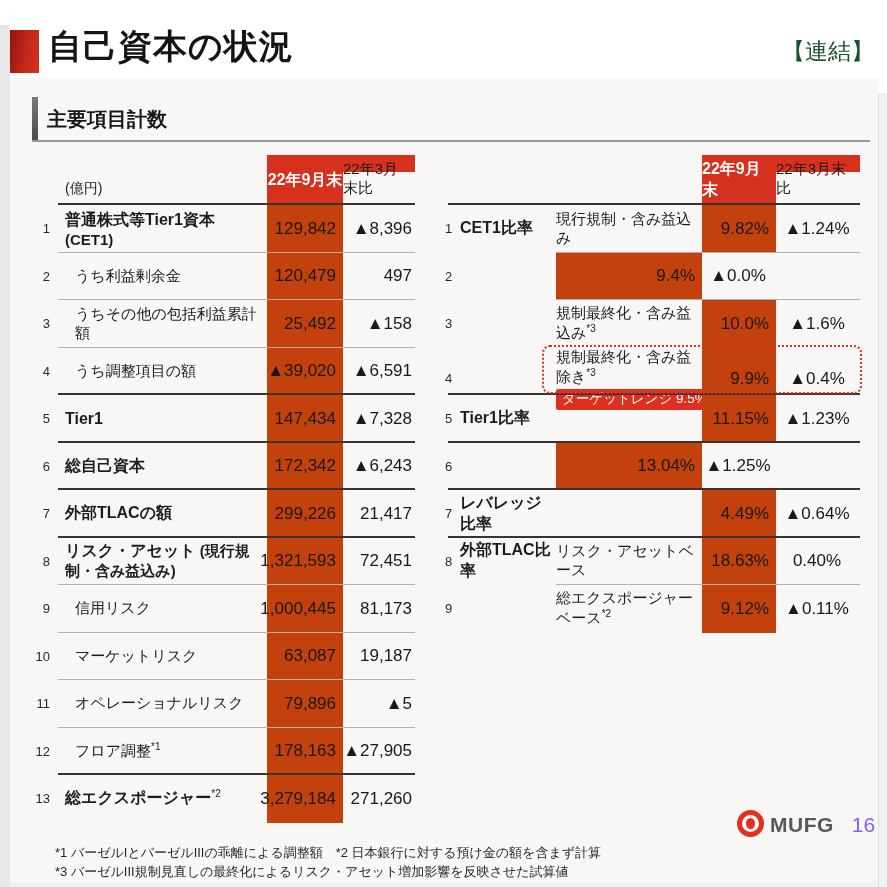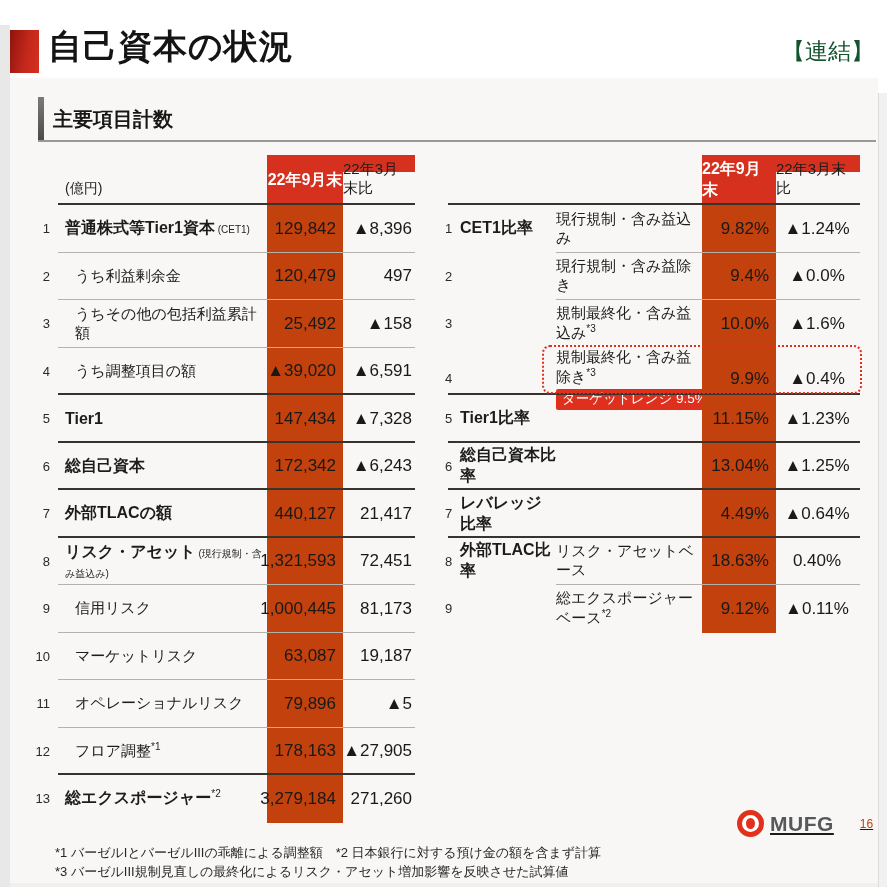--- a/index.html
+++ b/index.html
@@ -13,21 +13,21 @@
   .edge-bottom{ position:absolute; left:10px; bottom:0; width:868px; height:4px; background:#f0efee; }
   .content-bg { position:absolute; left:10px; top:78px; width:868px; height:809px; background:#f8f7f5; }
 
   
   .title-square { position:absolute; left:10px; top:30px; width:29px; height:43px;
                   background:linear-gradient(100deg,#8f130d 0%,#c2281a 55%,#d6301e 100%); }
   .page-title { position:absolute; left:48px; top:24px; font-size:34px; font-weight:bold; color:#141414; letter-spacing:1px; }
   .scope { position:absolute; right:13px; top:36px; font-size:23px; font-weight:500; color:#14532d; }
 
   
-  .section-header { position:absolute; left:38px; top:97px; width:838px; height:45px; }
+  .section-header { position:absolute; left:32px; top:97px; width:838px; height:45px; }
   .section-bar { position:absolute; left:0; top:0; width:6px; height:43px; background:linear-gradient(180deg,#7a7a7a,#4b4b4b); }
   .section-title { position:absolute; left:15px; top:9px; font-size:20px; font-weight:bold; color:#171717; }
   .section-underline { position:absolute; left:0; top:43px; width:838px; height:2px; background:#9a9794; }
 
   
   .hbox1 { background:#d6301e; color:#ffffff; font-weight:bold; font-size:16px;
            display:flex; align-items:center; justify-content:center; height:100%; }
   .hcol2 { position:relative; height:100%; }
   .hcol2 .redbar { position:absolute; left:0; top:0; right:0; height:17px; background:#d6301e; }
   .hcol2 .hlabel { position:absolute; right:4px; bottom:7px; font-size:15px; color:#1d1d1d; }
@@ -39,21 +39,21 @@
   
   .ltable { position:absolute; left:35px; top:155px; width:380px; }
   .lheader { position:relative; height:50px; display:grid; grid-template-columns:23px 209px 76px 72px; }
   .lheader::after { content:""; position:absolute; left:23px; right:0; bottom:0; height:2px; background:#38332e; }
   .unit { grid-column:2; align-self:end; padding:0 0 7px 7px; font-size:14px; color:#222; }
   .lrow { position:relative; height:47.5px; display:grid; grid-template-columns:23px 209px 76px 72px; align-items:center; }
   .lrow .num { text-align:right; padding-right:8px; }
   .llabel { font-size:15px; padding-left:7px; color:#1c1c1c; }
   .lrow.bold .llabel-main { font-weight:bold; font-size:16px; }
   .lrow.indent .llabel { padding-left:17px; }
-  .llabel-suffix { font-weight:normal; font-size:10px; }
+  .llabel-suffix { font-weight:bold; font-size:15px; }
   .lv1 { height:100%; display:flex; align-items:center; justify-content:flex-end; padding-right:7px; }
   .lv2 { text-align:right; padding-right:3px; }
   .sep-minor::after { content:""; position:absolute; left:23px; right:0; bottom:0; height:1px; background:#b5b1ac; }
   .sep-major::after { content:""; position:absolute; left:23px; right:0; bottom:0; height:2px; background:#38332e; }
 
   
   .rtable { position:absolute; left:440px; top:155px; width:420px; }
   .rheader { position:relative; height:50px; display:grid; grid-template-columns:20px 96px 146px 74px 84px; }
   .rheader::after { content:""; position:absolute; left:8px; right:0; bottom:0; height:2px; background:#38332e; }
   .rheader .hbox1 { grid-column:4; }
@@ -66,25 +66,25 @@
   .rv2 { text-align:center; padding-right:2px; }
   .rsep-minor::after { content:""; position:absolute; left:116px; right:0; bottom:0; height:1px; background:#b5b1ac; }
   .rsep-major::after { content:""; position:absolute; left:8px; right:0; bottom:0; height:2px; background:#38332e; }
   .badge { display:inline-block; margin-top:2px; background:#df2f1d; color:#ffffff; font-size:13.5px;
            padding:1px 6px 2px 6px; border-radius:2px; white-space:nowrap; }
   .dotted-box { position:absolute; left:102px; top:190px; width:320px; height:49px;
                 border:2px dotted #e0301e; border-radius:8px; pointer-events:none; }
 
   
   .footnotes { position:absolute; left:55px; top:843px; font-size:13px; line-height:19px; color:#262626; }
-  .footer-brand { position:absolute; left:737px; top:810px; display:flex; align-items:center;text-decoration:underline; }
+  .footer-brand { position:absolute; left:737px; top:810px; display:flex; align-items:flex-end; }
   .mufg-mark { position:relative; width:27px; height:27px; border:5px solid #e2301c; border-radius:50%; background:#ffffff; }
   .mufg-mark i { position:absolute; left:50%; top:50%; width:9px; height:11px; margin:-5.5px 0 0 -4.5px; background:#e2301c; border-radius:50%; }
   .mufg-text { font-size:21px; font-weight:bold; color:#57585a; letter-spacing:0.5px; margin-left:6px; }
-  .page-num { font-size:12px; color:#c2410c; margin-left:26px; }
+  .page-num { font-size:21px; color:#8b5cf6; margin-left:18px; }
 </style>
 </head>
 <body>
 
 <div class="slide">
   <div class="content-bg"></div>
   <div class="edge-left"></div>
   <div class="edge-right"></div>
   <div class="edge-bottom"></div>
 
@@ -140,21 +140,21 @@
     </div>
     <div class="lrow bold sep-major">
       <span class="num">6</span>
       <span class="llabel"><span class="llabel-main">総自己資本</span></span>
       <span class="lv1 band val">172,342</span>
       <span class="lv2 val">▲6,243</span>
     </div>
     <div class="lrow bold sep-major">
       <span class="num">7</span>
       <span class="llabel"><span class="llabel-main">外部TLACの額</span></span>
-      <span class="lv1 band val">440,127</span>
+      <span class="lv1 band val">299,226</span>
       <span class="lv2 val">21,417</span>
     </div>
     <div class="lrow bold sep-minor">
       <span class="num">8</span>
       <span class="llabel"><span class="llabel-main">リスク・アセット</span><span class="llabel-suffix"> (現行規制・含み益込み)</span></span>
       <span class="lv1 band val">1,321,593</span>
       <span class="lv2 val">72,451</span>
     </div>
     <div class="lrow indent sep-minor">
       <span class="num">9</span>
@@ -200,21 +200,20 @@
     <div class="rrow rsep-minor">
       <span class="num">1</span>
       <span class="rgroup">CET1比率</span>
       <span class="rsub"><span>現行規制・含み益込み</span></span>
       <span class="rv1 band val">9.82%</span>
       <span class="rv2 val">▲1.24%</span>
     </div>
     <div class="rrow rsep-minor">
       <span class="num">2</span>
       <span class="rgroup"></span>
-      <span class="rsub"><span>現行規制・含み益除き</span></span>
       <span class="rv1 band val">9.4%</span>
       <span class="rv2 val">▲0.0%</span>
     </div>
     <div class="rrow">
       <span class="num">3</span>
       <span class="rgroup"></span>
       <span class="rsub"><span>規制最終化・含み益込み</span><sup class="sup">*3</sup></span>
       <span class="rv1 band val">10.0%</span>
       <span class="rv2 val">▲1.6%</span>
     </div>
@@ -230,21 +229,20 @@
     </div>
     <div class="rrow rsep-major">
       <span class="num">5</span>
       <span class="rgroup">Tier1比率</span>
       <span class="rsub"></span>
       <span class="rv1 band val">11.15%</span>
       <span class="rv2 val">▲1.23%</span>
     </div>
     <div class="rrow rsep-major">
       <span class="num">6</span>
-      <span class="rgroup">総自己資本比率</span>
       <span class="rsub"></span>
       <span class="rv1 band val">13.04%</span>
       <span class="rv2 val">▲1.25%</span>
     </div>
     <div class="rrow rsep-major">
       <span class="num">7</span>
       <span class="rgroup">レバレッジ比率</span>
       <span class="rsub"></span>
       <span class="rv1 band val">4.49%</span>
       <span class="rv2 val">▲0.64%</span>

